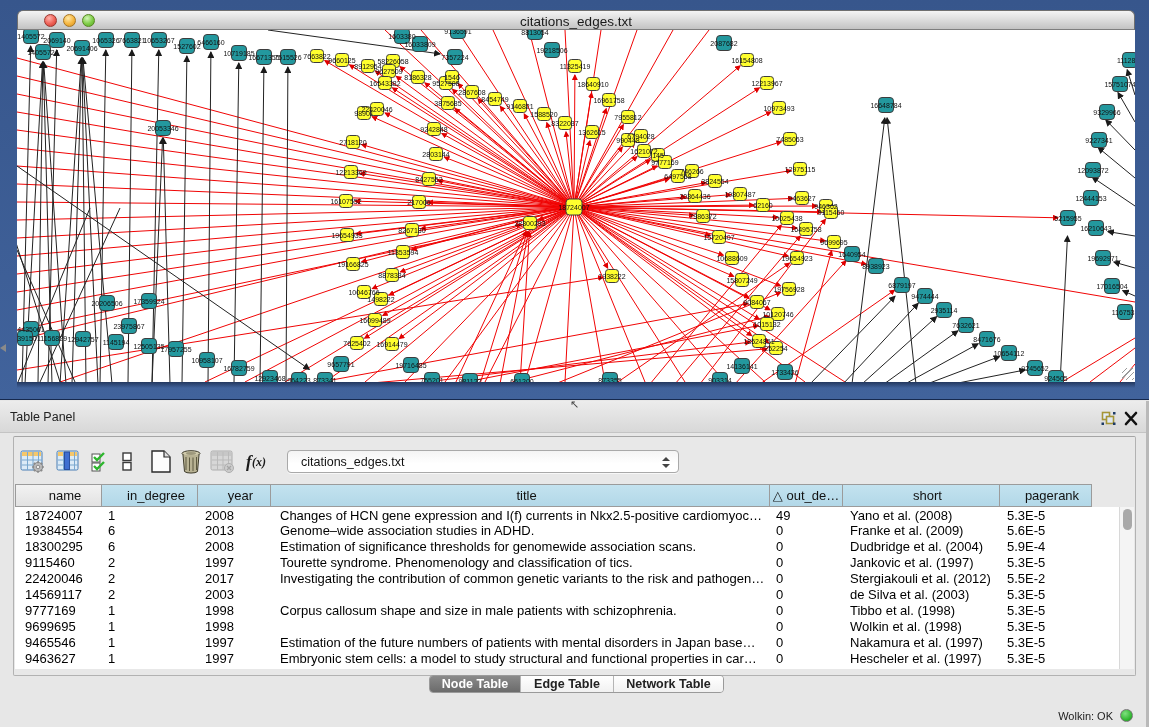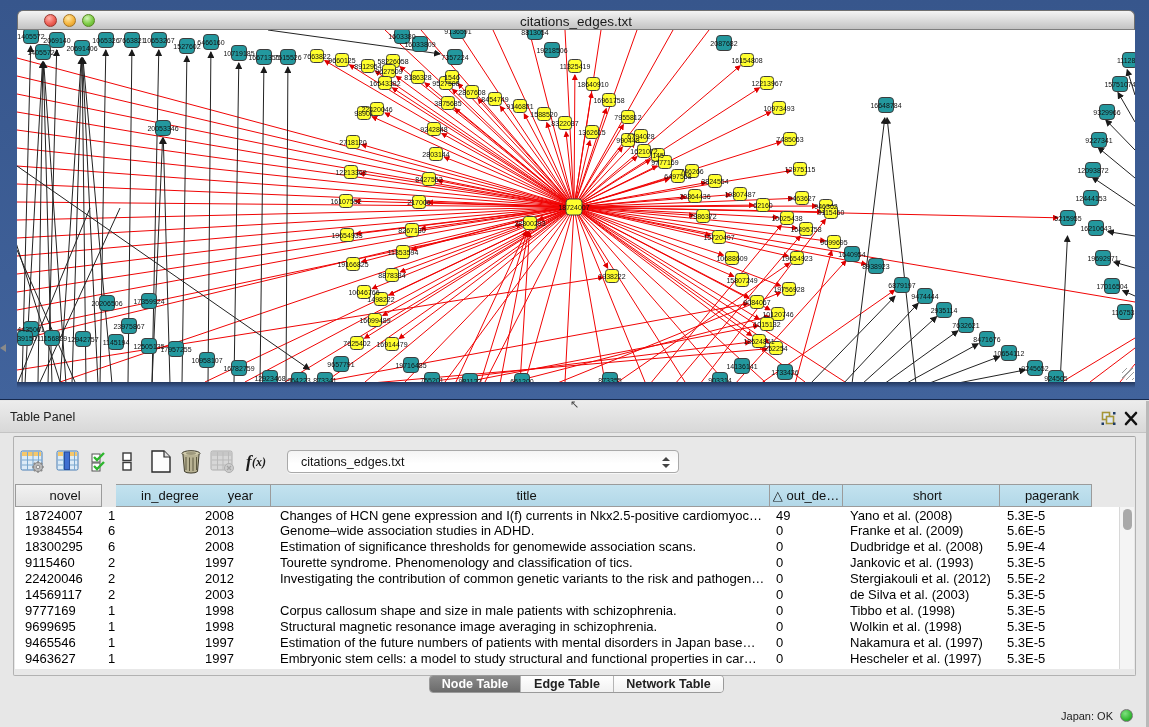--- a/index.html
+++ b/index.html
@@ -636,22 +636,22 @@
 <text x="10" y="17" font-family="Liberation Serif, serif" font-style="italic" font-weight="bold" font-size="12" fill="#1a1a1a">(x)</text>
 </g>
 </svg>
 <div id="dd">
     <div class="txt">citations_edges.txt</div>
     <div class="st">
       <b class="u"></b>
       <b class="d"></b>
     </div>
   </div>
-<div class="hc first" style="left:15px;width:87px">novel</div>
-<div class="hc" style="left:116px;width:96px">in_degree</div>
+<div class="hc first" style="left:15px;width:87px">name</div>
+<div class="hc" style="left:102px;width:96px">in_degree</div>
 <div class="hc" style="left:198px;width:73px">year</div>
 <div class="hc" style="left:271px;width:499px">title</div>
 <div class="hc" style="left:770px;width:73px;text-indent:0">△ out_de…</div>
 <div class="hc" style="left:843px;width:157px">short</div>
 <div class="hc" style="left:1000px;width:92px">pagerank</div>
 <div id="twhite"></div>
 <div class="trow" style="top:506.5px">
 <span style="left:10px">18724007</span>
 <span style="left:93px">1</span>
 <span style="left:190px">2008</span>
@@ -668,36 +668,36 @@
 <span style="left:761px">0</span>
 <span style="left:835px">Franke et al. (2009)</span>
 <span style="left:992px">5.6E-5</span>
 </div>
 <div class="trow" style="top:538.3px">
 <span style="left:10px">18300295</span>
 <span style="left:93px">6</span>
 <span style="left:190px">2008</span>
 <span style="left:265px">Estimation of significance thresholds for genomewide association scans.</span>
 <span style="left:761px">0</span>
-<span style="left:835px">Dudbridge et al. (2008)</span>
+<span style="left:835px">Dudbridge et al. (2004)</span>
 <span style="left:992px">5.9E-4</span>
 </div>
 <div class="trow" style="top:554.2px">
 <span style="left:10px">9115460</span>
 <span style="left:93px">2</span>
 <span style="left:190px">1997</span>
 <span style="left:265px">Tourette syndrome. Phenomenology and classification of tics.</span>
 <span style="left:761px">0</span>
-<span style="left:835px">Jankovic et al. (1993)</span>
+<span style="left:835px">Jankovic et al. (1997)</span>
 <span style="left:992px">5.3E-5</span>
 </div>
 <div class="trow" style="top:570.1px">
 <span style="left:10px">22420046</span>
 <span style="left:93px">2</span>
-<span style="left:190px">2012</span>
+<span style="left:190px">2017</span>
 <span style="left:265px">Investigating the contribution of common genetic variants to the risk and pathogen…</span>
 <span style="left:761px">0</span>
 <span style="left:835px">Stergiakouli et al. (2012)</span>
 <span style="left:992px">5.5E-2</span>
 </div>
 <div class="trow" style="top:586.0px">
 <span style="left:10px">14569117</span>
 <span style="left:93px">2</span>
 <span style="left:190px">2003</span>
 <span style="left:761px">0</span>
@@ -710,21 +710,20 @@
 <span style="left:190px">1998</span>
 <span style="left:265px">Corpus callosum shape and size in male patients with schizophrenia.</span>
 <span style="left:761px">0</span>
 <span style="left:835px">Tibbo et al. (1998)</span>
 <span style="left:992px">5.3E-5</span>
 </div>
 <div class="trow" style="top:617.8px">
 <span style="left:10px">9699695</span>
 <span style="left:93px">1</span>
 <span style="left:190px">1998</span>
-<span style="left:265px">Structural magnetic resonance image averaging in schizophrenia.</span>
 <span style="left:761px">0</span>
 <span style="left:835px">Wolkin et al. (1998)</span>
 <span style="left:992px">5.3E-5</span>
 </div>
 <div class="trow" style="top:633.7px">
 <span style="left:10px">9465546</span>
 <span style="left:93px">1</span>
 <span style="left:190px">1997</span>
 <span style="left:265px">Estimation of the future numbers of patients with mental disorders in Japan base…</span>
 <span style="left:761px">0</span>
@@ -741,15 +740,15 @@
 <span style="left:992px">5.3E-5</span>
 </div>
 <div id="vsb">
     <div class="th"></div>
   </div>
 <div id="tabs">
   <div class="tb sel" style="width:90px">Node Table</div>
   <div class="tb" style="width:93px">Edge Table</div>
   <div class="tb" style="width:110px">Network Table</div>
 </div>
-<div id="mem">Japan: OK</div>
+<div id="mem">Wolkin: OK</div>
 <div id="lampg"></div>
 <div style="position:absolute;left:1146px;top:401px;width:3px;height:326px;background:#b9b9b9"></div>
 
 </body></html>

